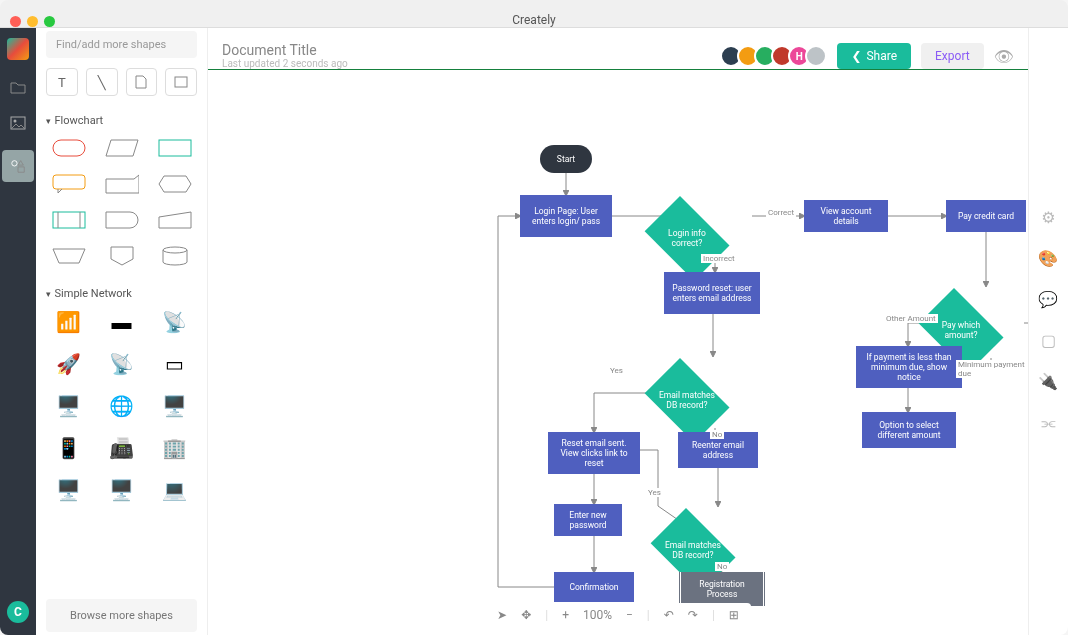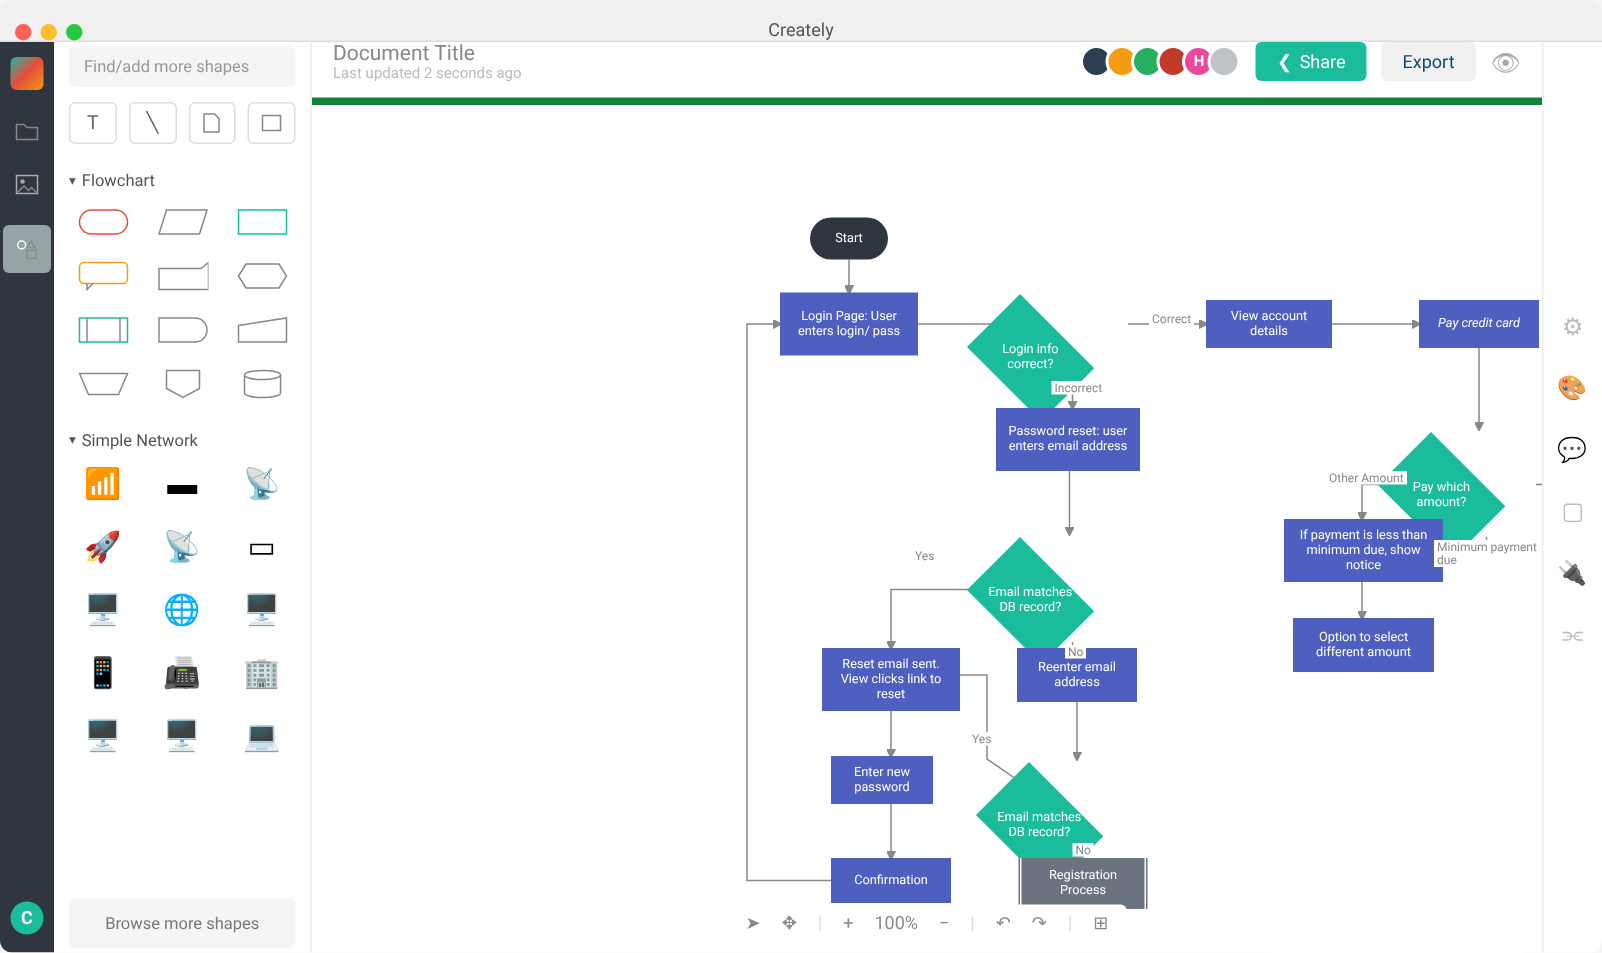--- a/index.html
+++ b/index.html
@@ -21,30 +21,30 @@
 .toolrow{display:flex;gap:8px;margin-bottom:12px}
 .toolbtn{width:32px;height:28px;border:1px solid #ddd;border-radius:4px;background:#fff;display:flex;align-items:center;justify-content:center;font-size:13px;color:#666;cursor:pointer}
 .section-hd{font-size:11px;color:#555;margin:6px 0 8px;display:flex;align-items:center;gap:4px}
 .section-hd::before{content:"▾";font-size:9px}
 .shape-grid{display:grid;grid-template-columns:repeat(3,1fr);gap:10px 8px;margin-bottom:12px}
 .shape-cell{height:26px;display:flex;align-items:center;justify-content:center;cursor:pointer}
 .net-grid{display:grid;grid-template-columns:repeat(3,1fr);gap:14px 8px;margin-bottom:10px}
 .net-cell{height:28px;display:flex;align-items:center;justify-content:center;font-size:20px}
 .browse{margin-top:auto;background:#f5f5f5;border-radius:4px;padding:10px;text-align:center;font-size:11px;color:#777;cursor:pointer}
 .main{flex:1;display:flex;flex-direction:column;background:#fff}
-.header{height:42px;display:flex;align-items:flex-start;padding:0 14px;border-bottom:5px solid #15803d}
+.header{height:42px;display:flex;align-items:flex-end;padding:0 14px;border-bottom:1px solid #15803d}
 .header-left{display:flex;flex-direction:column}
 .doc-title{font-size:14px;color:#888}
 .doc-sub{font-size:10px;color:#bbb}
 .header-right{margin-left:auto;display:flex;align-items:center;gap:10px}
 .avatars{display:flex}
 .avatar{width:22px;height:22px;border-radius:50%;margin-left:-5px;border:2px solid #fff;display:flex;align-items:center;justify-content:center;color:#fff;font-size:10px;font-weight:bold}
 .btn{padding:6px 14px;border-radius:4px;font-size:12px;cursor:pointer;display:flex;align-items:center;gap:5px}
 .btn-share{background:#1abc9c;color:#fff}
-.btn-export{background:#f0f0f0;color:#0c4a6e}
+.btn-export{background:#f0f0f0;color:#8b5cf6}
 .eye-icon{color:#aaa;font-size:16px}
 .canvas-wrap{flex:1;position:relative;overflow:hidden;background:#fff}
 .canvas{position:absolute;inset:0}
 .node{position:absolute;font-size:8.5px;color:#fff;display:flex;align-items:center;justify-content:center;text-align:center;padding:4px;line-height:1.2}
 .terminator{background:#2f3640;border-radius:14px}
 .process{background:#4f5fbf}
 .subprocess{background:#6b7280;border-left:3px double #fff;border-right:3px double #fff}
 .decision{background:#1abc9c;width:70px;height:50px}
 .decision>span{transform:rotate(-45deg);display:block;width:80px;text-align:center}
 .decision-wrap{position:absolute;transform:rotate(45deg)}
@@ -261,21 +261,21 @@
 
       <div id="nodes">
           <div class="node terminator" style="left: 332px; top: 75px; width: 52px; height: 28px;">Start</div>
           <div class="node process" style="left: 312px; top: 125px; width: 92px; height: 42px;">Login Page: User enters login/ pass</div>
           <div class="decision-wrap" style="left: 472px; top: 126px;">
             <div class="node decision">
               <span>Login info correct?</span>
             </div>
           </div>
           <div class="node process" style="left: 596px; top: 130px; width: 84px; height: 32px;">View account details</div>
-          <div class="node process" style="left: 738px; top: 130px; width: 80px; height: 32px; font-style: italic;">Pay credit card</div>
+          <div class="node process" style="left: 738px; top: 130px; width: 80px; height: 32px;">Pay credit card</div>
           <div class="node process" style="left: 456px; top: 202px; width: 96px; height: 42px;">Password reset: user enters email address</div>
           <div class="decision-wrap" style="left: 472px; top: 288px;">
             <div class="node decision">
               <span>Email matches DB record?</span>
             </div>
           </div>
           <div class="node process" style="left: 340px; top: 362px; width: 92px; height: 42px;">Reset email sent. View clicks link to reset</div>
           <div class="node process" style="left: 470px; top: 362px; width: 80px; height: 36px;">Reenter email address</div>
           <div class="node process" style="left: 346px; top: 434px; width: 68px; height: 32px;">Enter new password</div>
           <div class="decision-wrap" style="left: 478px; top: 438px;">

